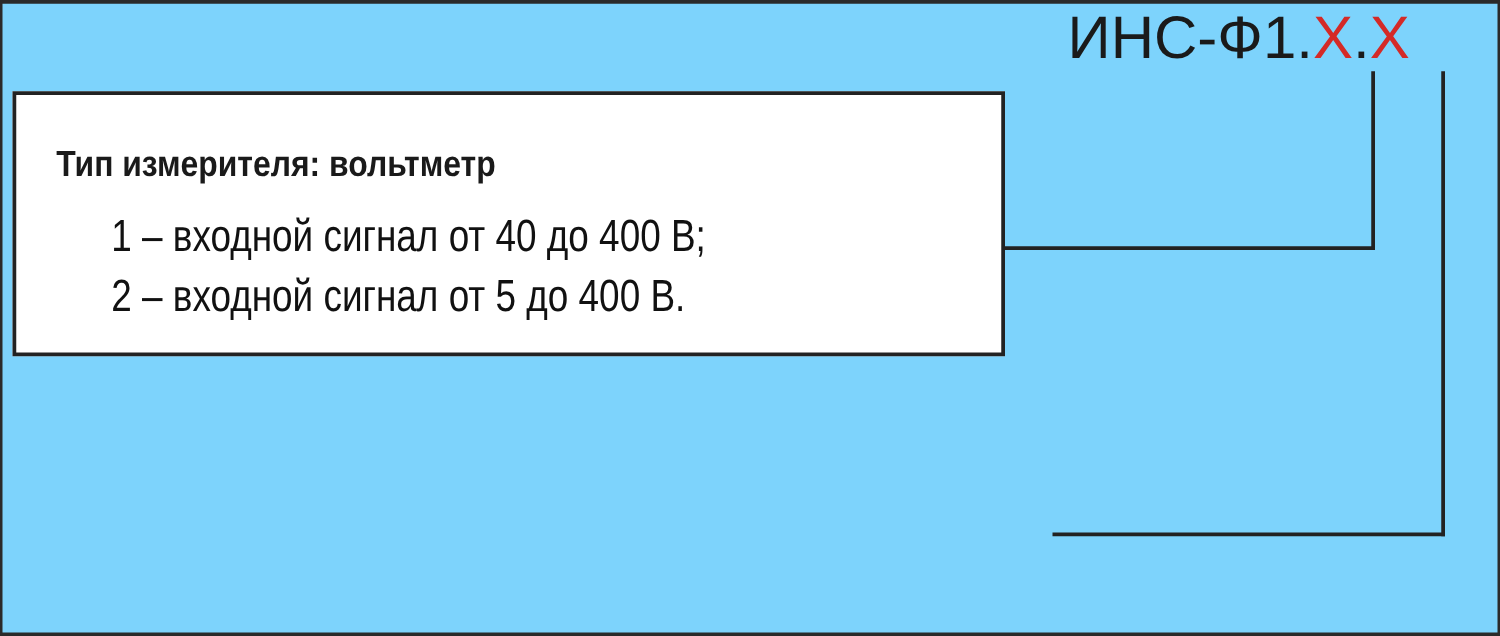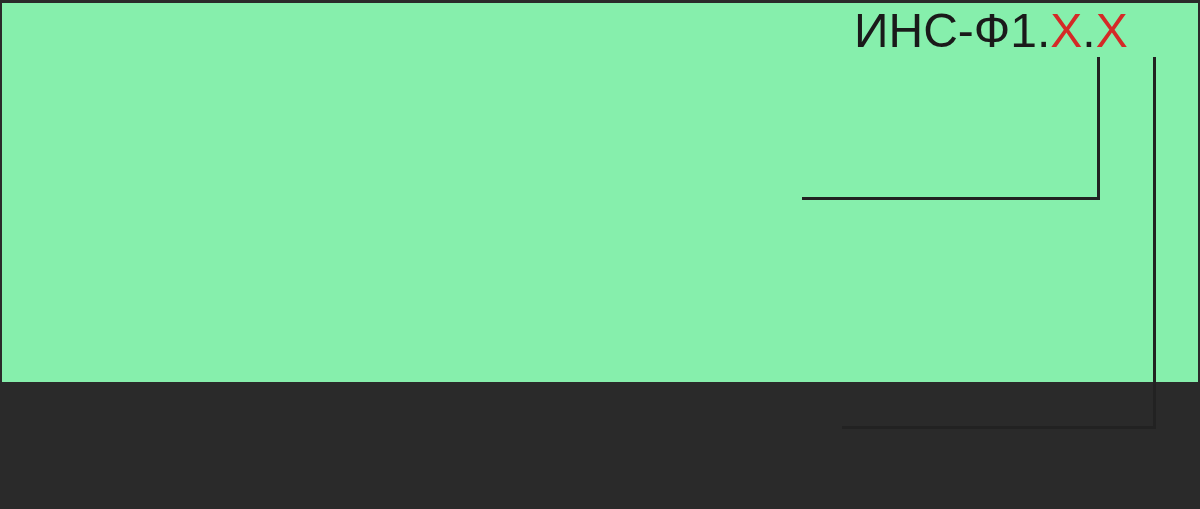--- a/index.html
+++ b/index.html
@@ -2,22 +2,22 @@
 <html><head>
   <meta charset="utf-8">
   <style>
     html, body { margin: 0; padding: 0; }
     body {
       width: 1200px; height: 509px; position: relative; overflow: hidden;
       background: #2a2a2a;
       font-family: "Liberation Sans", sans-serif;
     }
     .canvas {
-      position: absolute; left: 2px; top: 3px; width: 1196px; height: 379px;
-      background: #86efac;
+      position: absolute; left: 2px; top: 3px; width: 1196px; height: 503px;
+      background: #7dd3fc;
     }
     .code-title {
       position: absolute; left: 852px; top: 0px; height: 56px;
       font-size: 48px; line-height: 56px; color: #1a1a1a; white-space: nowrap;
       letter-spacing: 0px;
     }
     .code-title .x { color: #d42a27; }
     .box {
       position: absolute; border: 3px solid #222; background: #fff; box-sizing: border-box;
     }
@@ -48,15 +48,24 @@
 
   <div class="code-title">
     <span>ИНС-Ф1</span><span>.</span><span class="x">X</span><span>.</span><span class="x">X</span>
   </div>
 
   <div class="wire" style="left:1095px; top:54px; width:3px; height:143px;"></div>
   <div class="wire" style="left:800px; top:194px; width:298px; height:3px;"></div>
   <div class="wire" style="left:1151px; top:54px; width:3px; height:372px;"></div>
   <div class="wire" style="left:840px; top:423px; width:314px; height:3px;"></div>
 
+  <div class="box box1">
+    <div class="heading">Тип измерителя: вольтметр</div>
+    <div class="line l1">
+      <span>1</span><span> – входной сигнал от 40 до 400 В;</span>
+    </div>
+    <div class="line l2">
+      <span>2</span><span> – входной сигнал от 5 до 400 В.</span>
+    </div>
+  </div>
 
 
 </div>
 
 </body></html>

